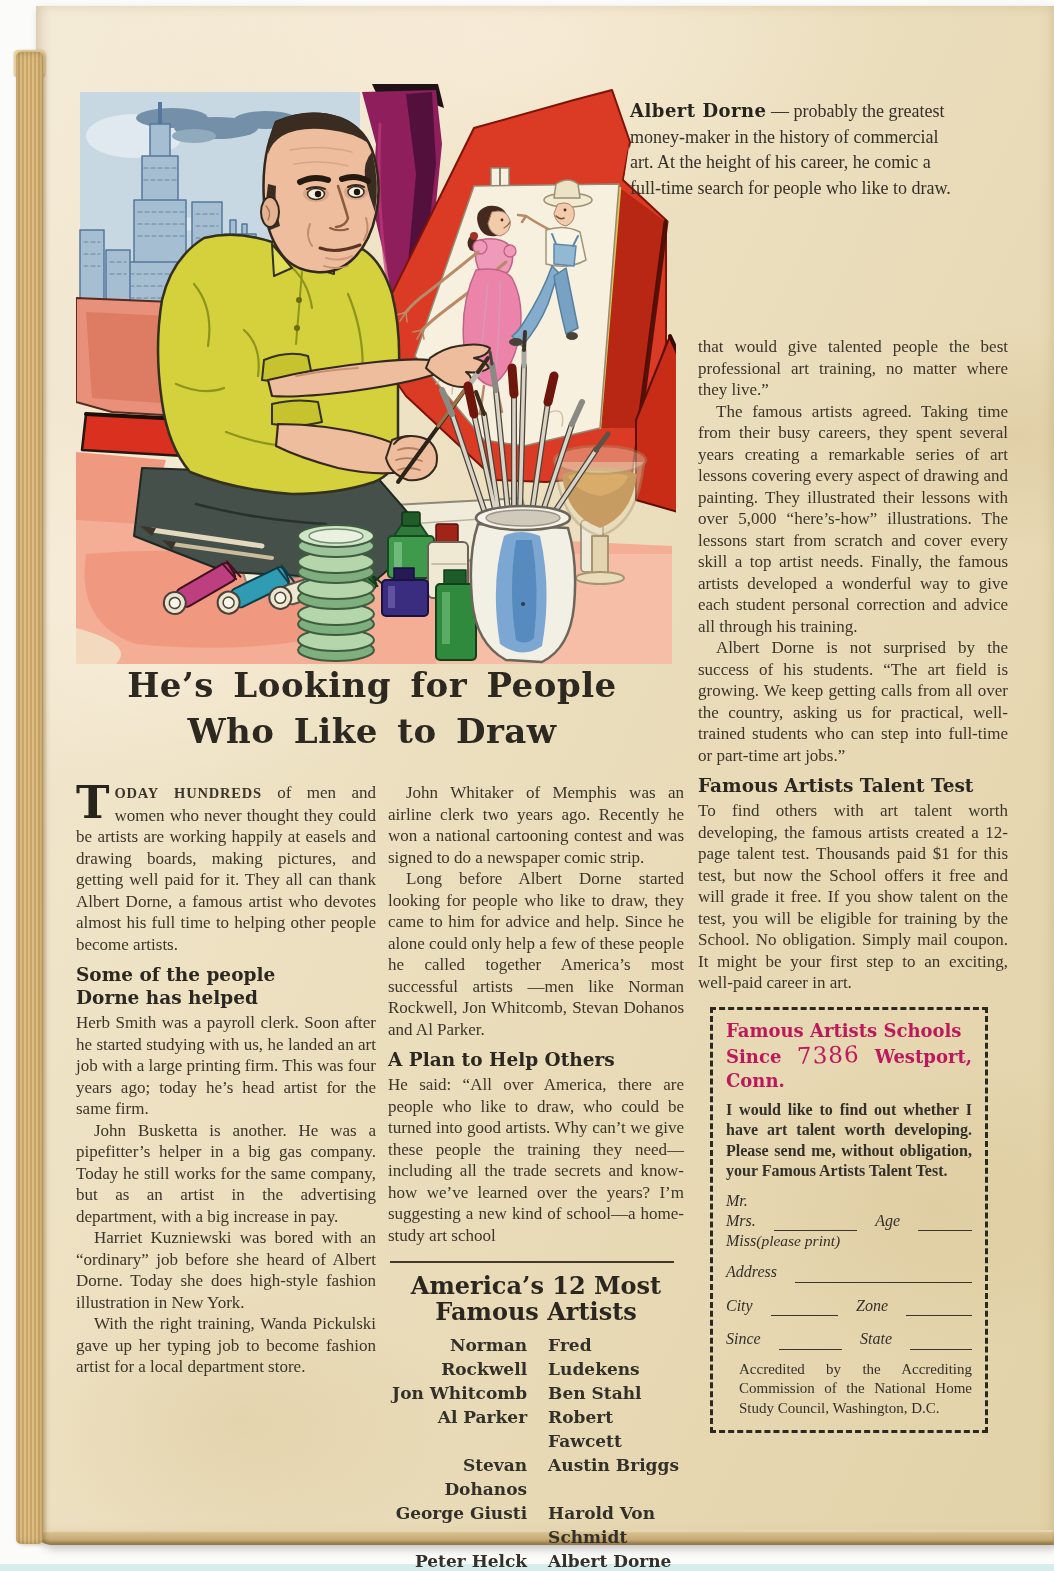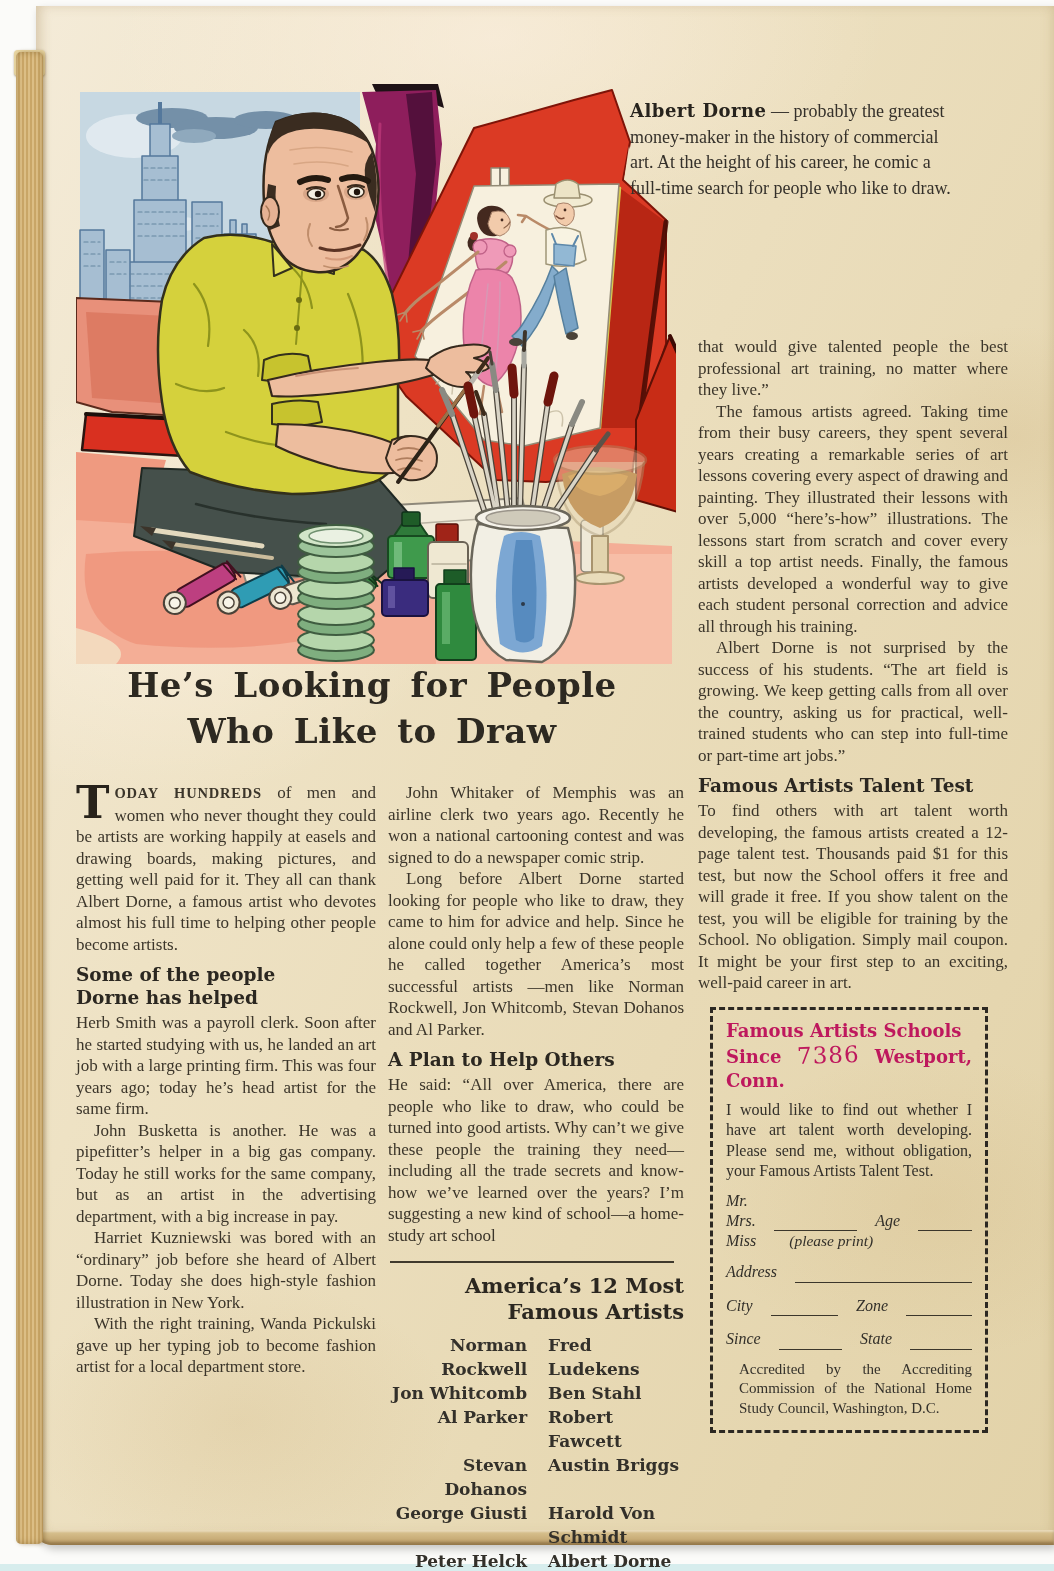--- a/index.html
+++ b/index.html
@@ -34,37 +34,37 @@
   .col-left{left:76px;top:782px;width:300px;}
   .col-mid{left:388px;top:782px;width:296px;}
   .col-right{left:698px;top:336px;width:310px;}
   .col p{margin:0;}
   .col p.ind{text-indent:18px;}
   .sec-head{font-family:"DejaVu Serif",serif;font-weight:700;font-size:18.5px;line-height:23px;color:#2b2720;margin:8px 0 3px;}
   .dropcap{float:left;font-family:"DejaVu Serif",serif;font-weight:700;font-size:45px;line-height:36px;padding:3px 5px 0 0;color:#28231b;}
   .lead-caps{font-size:14.5px;font-weight:600;letter-spacing:.8px;}
 
   .mid-rule{border:none;border-top:2.5px solid #403a2d;margin:15px 10px 10px 2px;}
-  .artists-title{font-family:"DejaVu Serif",serif;font-weight:700;font-size:21px;line-height:26px;text-align:right;color:#2b2720;margin-top:8px;}
+  .artists-title{font-family:"DejaVu Serif",serif;font-weight:700;font-size:24px;line-height:26px;text-align:center;color:#2b2720;margin-top:8px;}
   .artists{margin-top:8px;}
   .artist-row{display:flex;gap:21px;font-family:"DejaVu Serif",serif;font-weight:700;font-size:17px;line-height:24px;color:#33302a;}
   .artist-row .l{flex:0 0 47%;text-align:right;}
   .artist-row .r{flex:1;text-align:left;}
 
   .coupon{box-sizing:border-box;margin:13px 0 0 12px;width:278px;border:3px dashed #2c2822;padding:9px 13px 12px;color:#33302a;}
   .coupon-head{font-family:"DejaVu Serif",serif;font-weight:700;font-size:18px;line-height:24px;color:#be185d;}
   .studio-num{font-size:23px;font-weight:400;display:inline-block;transform:rotate(-2deg);letter-spacing:1px;}
-  .coupon-body{font-size:16px;line-height:20.5px;margin:7px 0 10px;text-align:justify;}
+  .coupon-body{font-size:16px;line-height:20.5px;margin:7px 0 10px;text-align:justify;font-weight:bold;}
   .frm{font-style:italic;font-size:16px;color:#33302a;}
   .frow{display:flex;align-items:flex-end;gap:18px;}
   .fline{border-bottom:1.6px solid #3b362b;height:15px;}
   .grow{flex:1;}
   .w56{width:54px;} .w70{width:66px;} .w64{width:62px;}
   .row-mr{line-height:18px;margin-top:2px;}
-  .row-miss{line-height:20px;display:flex;gap:33px;}
+  .row-miss{line-height:20px;display:flex;}
   .pp{font-size:15.5px;}
   .mt10{margin-top:10px;} .mt12{margin-top:12px;}
   .accred{margin-top:10px;padding-left:13px;font-size:15px;line-height:19.5px;text-align:justify;}
 </style>
 </head>
 <body>
 
 <div class="page">
   <div class="page-edge"></div>
 </div>

